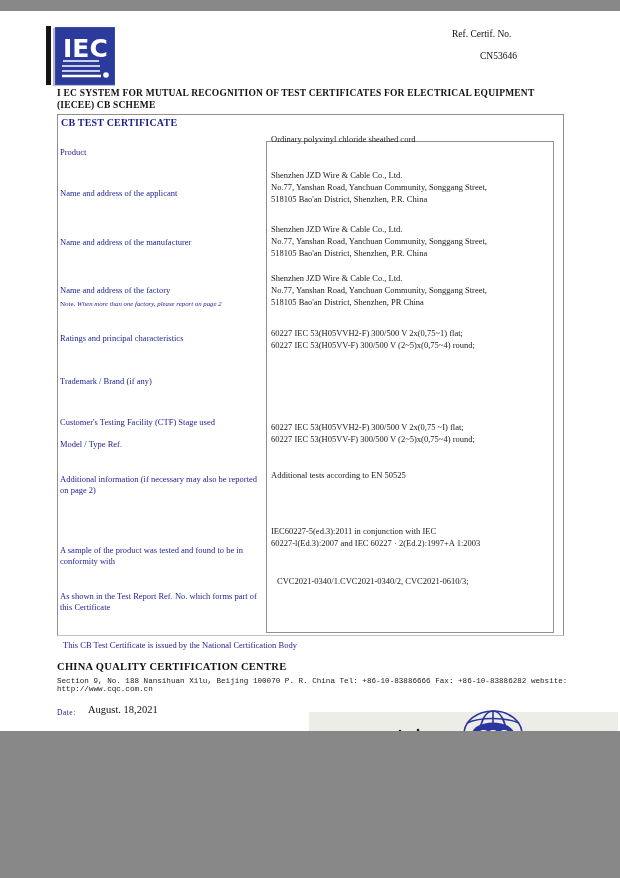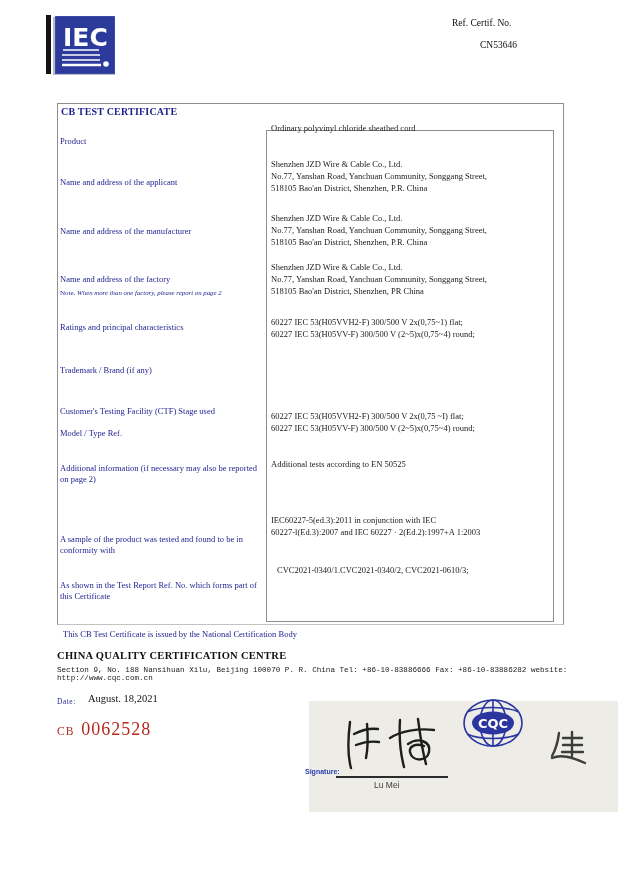--- a/index.html
+++ b/index.html
@@ -1,18 +1,18 @@
 <!DOCTYPE html>
 <html><head>
 <meta charset="utf-8">
 <style>
   * { margin:0; padding:0; box-sizing:border-box; }
   body { background:#888; font-family:"Liberation Serif", serif; }
   .page {
-    position:relative; width:620px; height:878px; margin:0 auto;
+    position:relative; width:620px; height:720px; margin:11px auto;
     background:#ffffff; overflow:hidden; color:#1a1a1a;
   }
   .abs { position:absolute; }
 
   
   .logo-bar { left:46px; top:15px; width:5px; height:59px; background:#141414; }
   .logo-shadow { left:53px; top:17px; width:62px; height:58px; background:#b9bcc6; }
   .iec-logo { left:55px; top:16px; }
   .ref-label { left:452px; top:18px; font-size:9.5px; color:#111; }
   .ref-number { left:480px; top:40px; font-size:9.5px; color:#111; }
@@ -84,20 +84,21 @@
     <line x1="8" y1="34" x2="44" y2="34" stroke="#ffffff" stroke-width="1.6"></line>
     <line x1="7" y1="39" x2="45" y2="39" stroke="#ffffff" stroke-width="1.6"></line>
     <line x1="7" y1="44" x2="45" y2="44" stroke="#ffffff" stroke-width="1.6"></line>
     <line x1="7" y1="49" x2="46" y2="49" stroke="#ffffff" stroke-width="2.4"></line>
     <circle cx="51" cy="48" r="2.8" fill="#ffffff"></circle>
   </svg>
 
   <div class="abs ref-label">Ref. Certif. No.</div>
   <div class="abs ref-number">CN53646</div>
 
+  <div class="abs scheme-title">I EC SYSTEM FOR MUTUAL RECOGNITION OF TEST CERTIFICATES FOR ELECTRICAL EQUIPMENT (IECEE) CB SCHEME</div>
 
   <div class="abs outer-box"></div>
   <div class="abs inner-box"></div>
   <div class="abs cert-title">CB TEST CERTIFICATE</div>
 
   <div class="lbl t-product-l">Product</div>
   <div class="val t-product-v">Ordinary polyvinyl chloride sheathed cord</div>
 
   <div class="lbl t-applicant-l">Name and address of the applicant</div>
   <div class="val t-applicant-v">Shenzhen JZD Wire &amp; Cable Co., Ltd.

